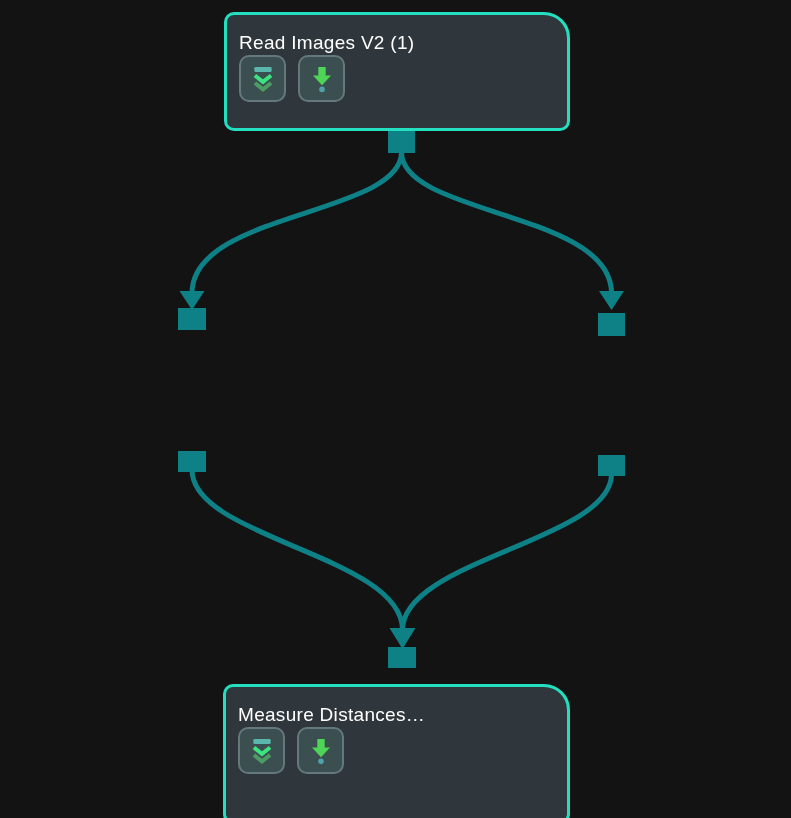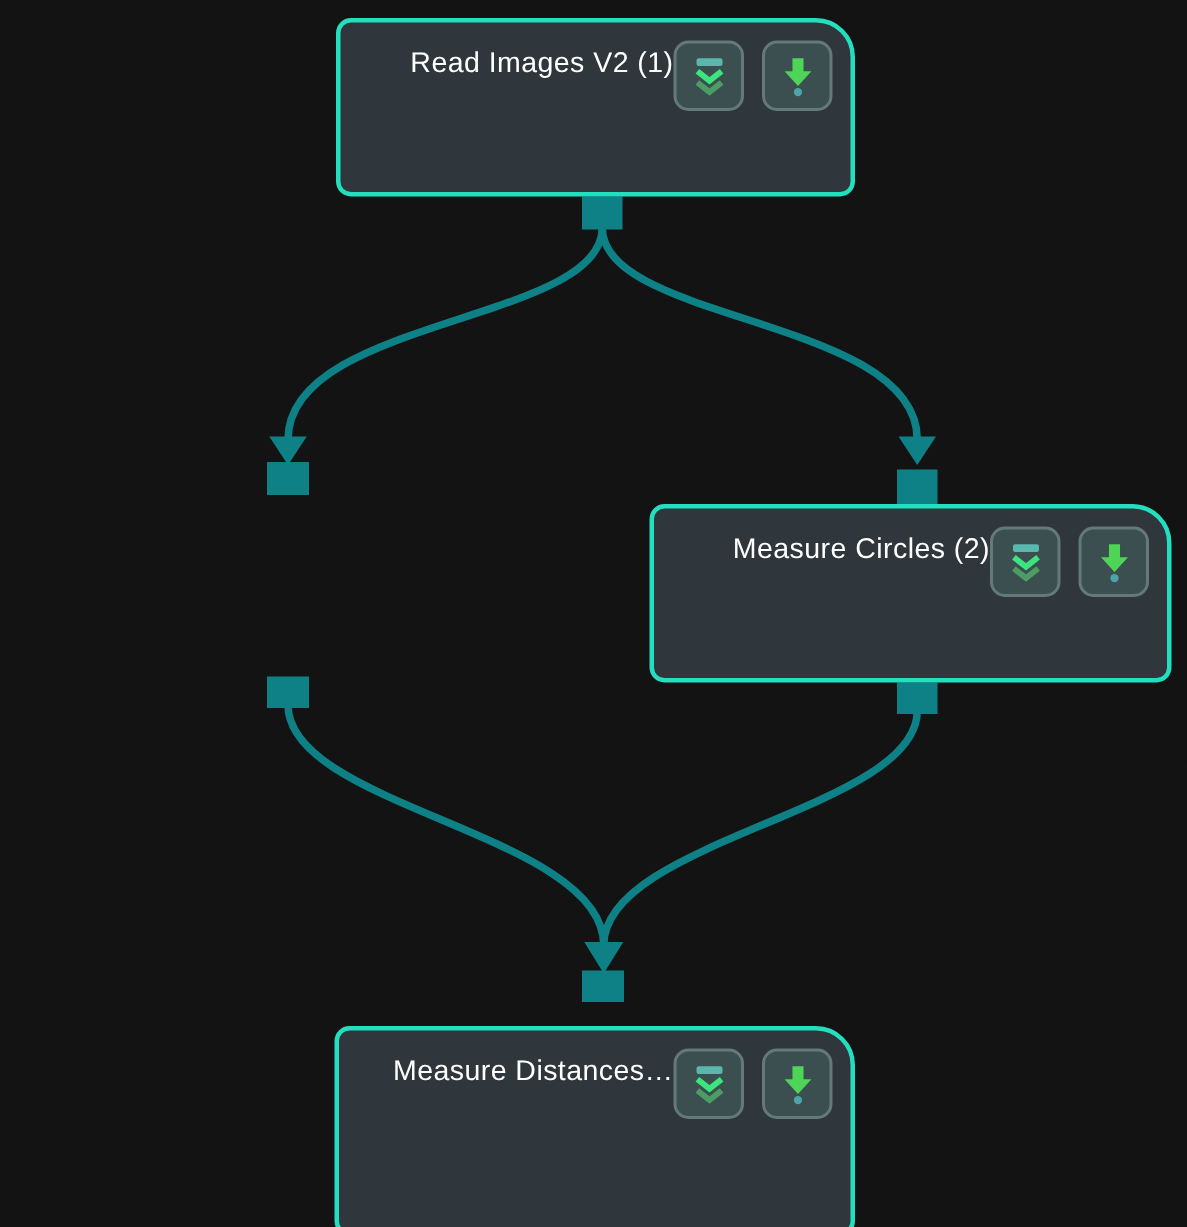--- a/index.html
+++ b/index.html
@@ -8,22 +8,23 @@
     overflow:hidden;font-family:"Liberation Sans",sans-serif;
   }
   svg.edges{position:absolute;left:0;top:0;z-index:1;}
   .edge{fill:none;stroke-width:5px;}
   .node{
     position:absolute;z-index:2;box-sizing:border-box;
     background:#2f373c;border:3px solid #23dfc0;
     border-radius:10px 26px 10px 10px;
   }
   .node-header{
-    display:flex;justify-content:flex-end;align-items:flex-start;
+    display:flex;justify-content:center;align-items:flex-start;
     padding:12px 12px 0 12px;
+    flex-direction:column;
   }
   .node-title{
     color:#ffffff;font-size:19px;line-height:24px;padding-top:4px;
     white-space:nowrap;overflow:hidden;letter-spacing:.3px;
   }
   .node-buttons{display:flex;gap:12px;flex:none;}
   .node-btn{
     width:47px;height:47px;border-radius:10px;flex:none;
     background:#3b4f50;border:2px solid rgba(134,157,158,0.55);
     display:flex;align-items:center;justify-content:center;
@@ -71,40 +72,20 @@
           <svg width="30" height="30" viewBox="0 0 26 26">
             <polygon points="9.8,2.5 16.2,2.5 16.2,10 20.8,10 13,18.5 5.2,10 9.8,10" fill="#4ed457"></polygon>
             <circle cx="13" cy="22" r="2.4" fill="#4fa3a8"></circle>
           </svg>
         </button>
       </div>
     </div>
   </div>
 
 
-  <div class="node" style="left:433px;top:336px;width:348px;height:119px">
-    <div class="node-header">
-      <span class="node-title">Measure Circles (2)</span>
-      <div class="node-buttons">
-        <button class="node-btn">
-          <svg width="30" height="30" viewBox="0 0 26 26">
-            <rect x="5.5" y="2.5" width="15" height="4.5" rx="1.2" fill="#5ab7ad"></rect>
-            <path d="M6 10 L13 15.5 L20 10" stroke="#3ce37e" stroke-width="3.4" fill="none"></path>
-            <path d="M6 16.5 L13 22 L20 16.5" stroke="#4d9c64" stroke-width="3.4" fill="none"></path>
-          </svg>
-        </button>
-        <button class="node-btn">
-          <svg width="30" height="30" viewBox="0 0 26 26">
-            <polygon points="9.8,2.5 16.2,2.5 16.2,10 20.8,10 13,18.5 5.2,10 9.8,10" fill="#4ed457"></polygon>
-            <circle cx="13" cy="22" r="2.4" fill="#4fa3a8"></circle>
-          </svg>
-        </button>
-      </div>
-    </div>
-  </div>
 
   <div class="node" style="left:223px;top:684px;width:347px;height:140px">
     <div class="node-header">
       <span class="node-title">Measure Distances…</span>
       <div class="node-buttons">
         <button class="node-btn">
           <svg width="30" height="30" viewBox="0 0 26 26">
             <rect x="5.5" y="2.5" width="15" height="4.5" rx="1.2" fill="#5ab7ad"></rect>
             <path d="M6 10 L13 15.5 L20 10" stroke="#3ce37e" stroke-width="3.4" fill="none"></path>
             <path d="M6 16.5 L13 22 L20 16.5" stroke="#4d9c64" stroke-width="3.4" fill="none"></path>

